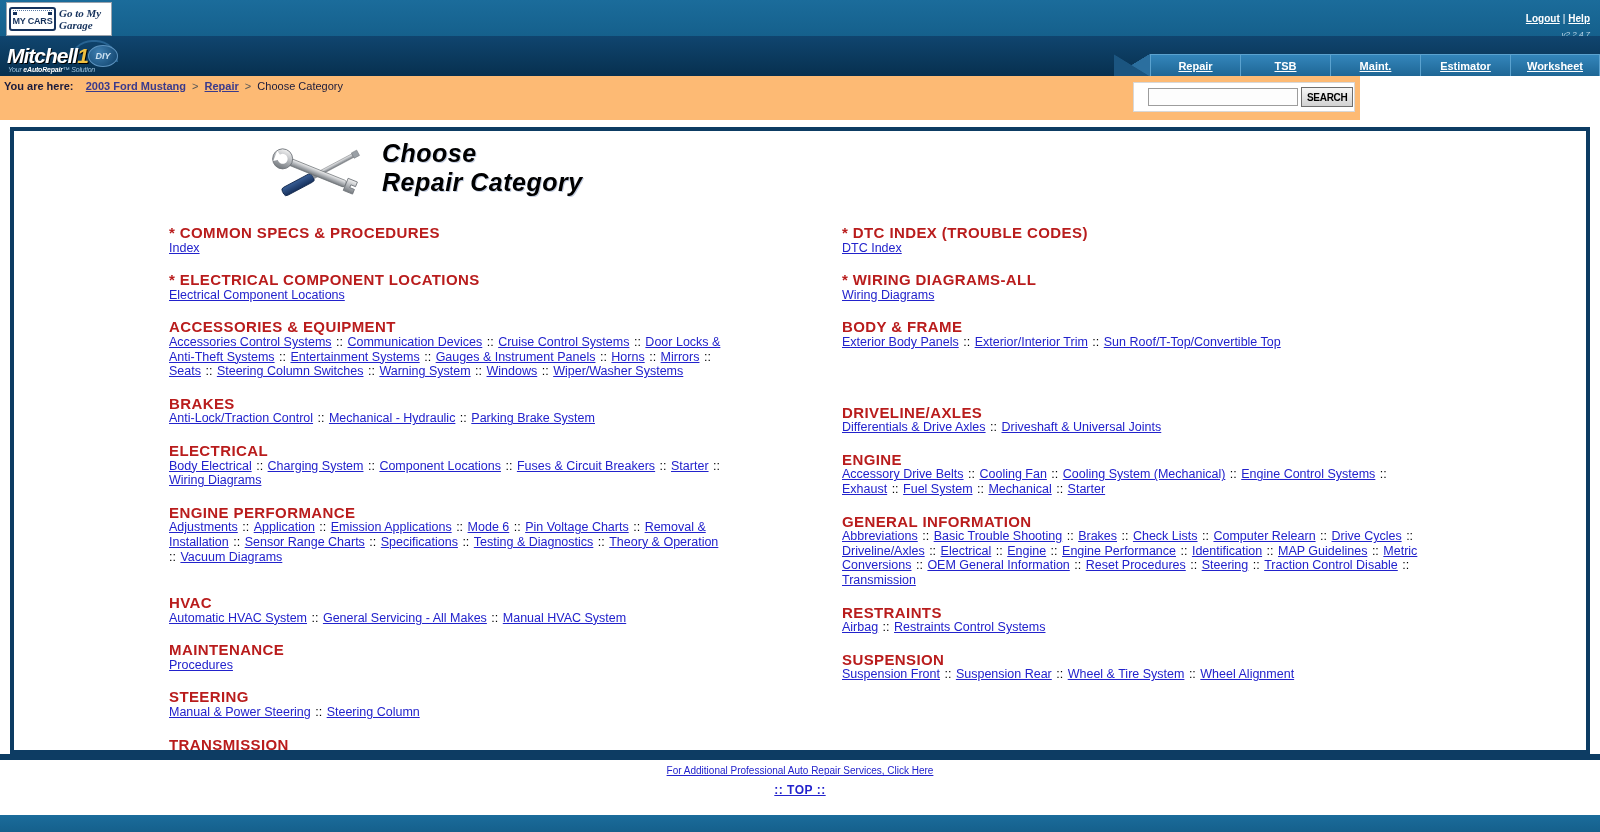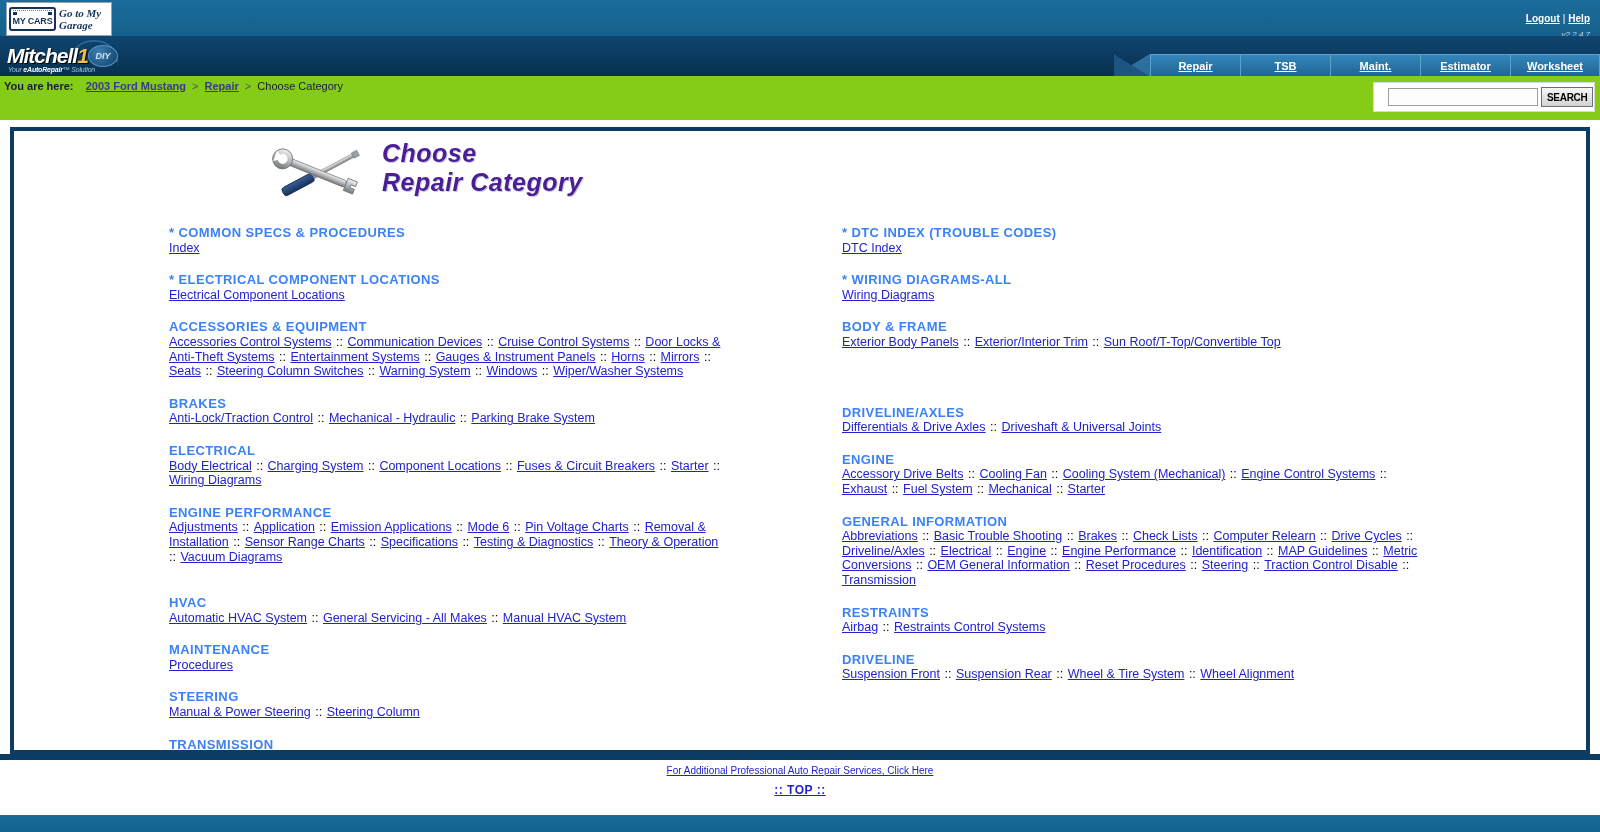--- a/index.html
+++ b/index.html
@@ -155,22 +155,22 @@
   }
   .tab:last-child { border-right: 1px solid #5ba2cf; }
   .tab a {
     color: #ffffff; font-size: 11px; font-weight: bold;
     text-decoration: underline; white-space: nowrap;
   }
 
   
   .crumbbar {
     position: absolute; top: 76px; left: 0;
-    width: 1600px; height: 44px;
-    background: #84cc16;
+    width: 1360px; height: 44px;
+    background: #fdba74;
   }
   .crumb {
     position: absolute; left: 4px; top: 4px;
     font-size: 11px; color: #1a1a3c; font-weight: bold;
     white-space: nowrap;
   }
   .crumb a {
     color: #3a3a8c; text-decoration: underline; font-weight: bold;
   }
   .crumb .arrow { color: #555; font-weight: normal; padding: 0 3px; }
@@ -222,42 +222,42 @@
     width: 600px; height: 70px;
   }
   .tools {
     position: absolute; left: 0; top: 6px;
     width: 110px; height: 56px;
   }
   .head-title {
     position: absolute; left: 118px; top: 0px;
     font-family: "Liberation Sans", sans-serif;
     font-size: 25px; font-weight: bold; font-style: italic;
-    color: #4c1d95;
+    color: #000000;
     line-height: 29px;
     letter-spacing: 0.5px;
     text-shadow: 1px 1px 0 #c3cde0;
   }
 
   
   .cols {
     position: absolute; left: 0; top: 95px;
     width: 100%;
   }
   .col {
     position: absolute; top: 0;
     font-size: 12.5px;
     line-height: 14.6px;
   }
   .col-left  { left: 155px; width: 560px; }
   .col-right { left: 828px; width: 580px; }
 
   .group { margin-bottom: 0; }
   .grp-title {
-    font-size: 13px; font-weight: bold; color: #3b82f6;
+    font-size: 15px; font-weight: bold; color: #b91c1c;
     letter-spacing: 0.4px;
     white-space: nowrap;
   }
   .grp-links { color: #1c1ccc; }
   .grp-links a {
     color: #2222cc; text-decoration: underline;
     font-size: 12.5px;
   }
   .grp-links .dd { color: #000000; padding: 0 1px; }
 
@@ -488,21 +488,21 @@
             <div class="grp-title">GENERAL INFORMATION</div>
             <div class="grp-links"><a href="#">Abbreviations</a><span class="dd"> :: </span><a href="#">Basic Trouble Shooting</a><span class="dd"> :: </span><a href="#">Brakes</a><span class="dd"> :: </span><a href="#">Check Lists</a><span class="dd"> :: </span><a href="#">Computer Relearn</a><span class="dd"> :: </span><a href="#">Drive Cycles</a><span class="dd"> :: </span><a href="#">Driveline/Axles</a><span class="dd"> :: </span><a href="#">Electrical</a><span class="dd"> :: </span><a href="#">Engine</a><span class="dd"> :: </span><a href="#">Engine Performance</a><span class="dd"> :: </span><a href="#">Identification</a><span class="dd"> :: </span><a href="#">MAP Guidelines</a><span class="dd"> :: </span><a href="#">Metric Conversions</a><span class="dd"> :: </span><a href="#">OEM General Information</a><span class="dd"> :: </span><a href="#">Reset Procedures</a><span class="dd"> :: </span><a href="#">Steering</a><span class="dd"> :: </span><a href="#">Traction Control Disable</a><span class="dd"> :: </span><a href="#">Transmission</a></div>
             <div style="height: 18px;"></div>
           </div>
           <div class="group">
             <div class="grp-title">RESTRAINTS</div>
             <div class="grp-links"><a href="#">Airbag</a><span class="dd"> :: </span><a href="#">Restraints Control Systems</a></div>
             <div style="height: 18px;"></div>
           </div>
           <div class="group">
-            <div class="grp-title">DRIVELINE</div>
+            <div class="grp-title">SUSPENSION</div>
             <div class="grp-links"><a href="#">Suspension Front</a><span class="dd"> :: </span><a href="#">Suspension Rear</a><span class="dd"> :: </span><a href="#">Wheel &amp; Tire System</a><span class="dd"> :: </span><a href="#">Wheel Alignment</a></div>
             <div style="height: 18px;"></div>
           </div>
         </div>
     </div>
 
   </div>
 </div>
 
 <div class="footer-rule"></div>

